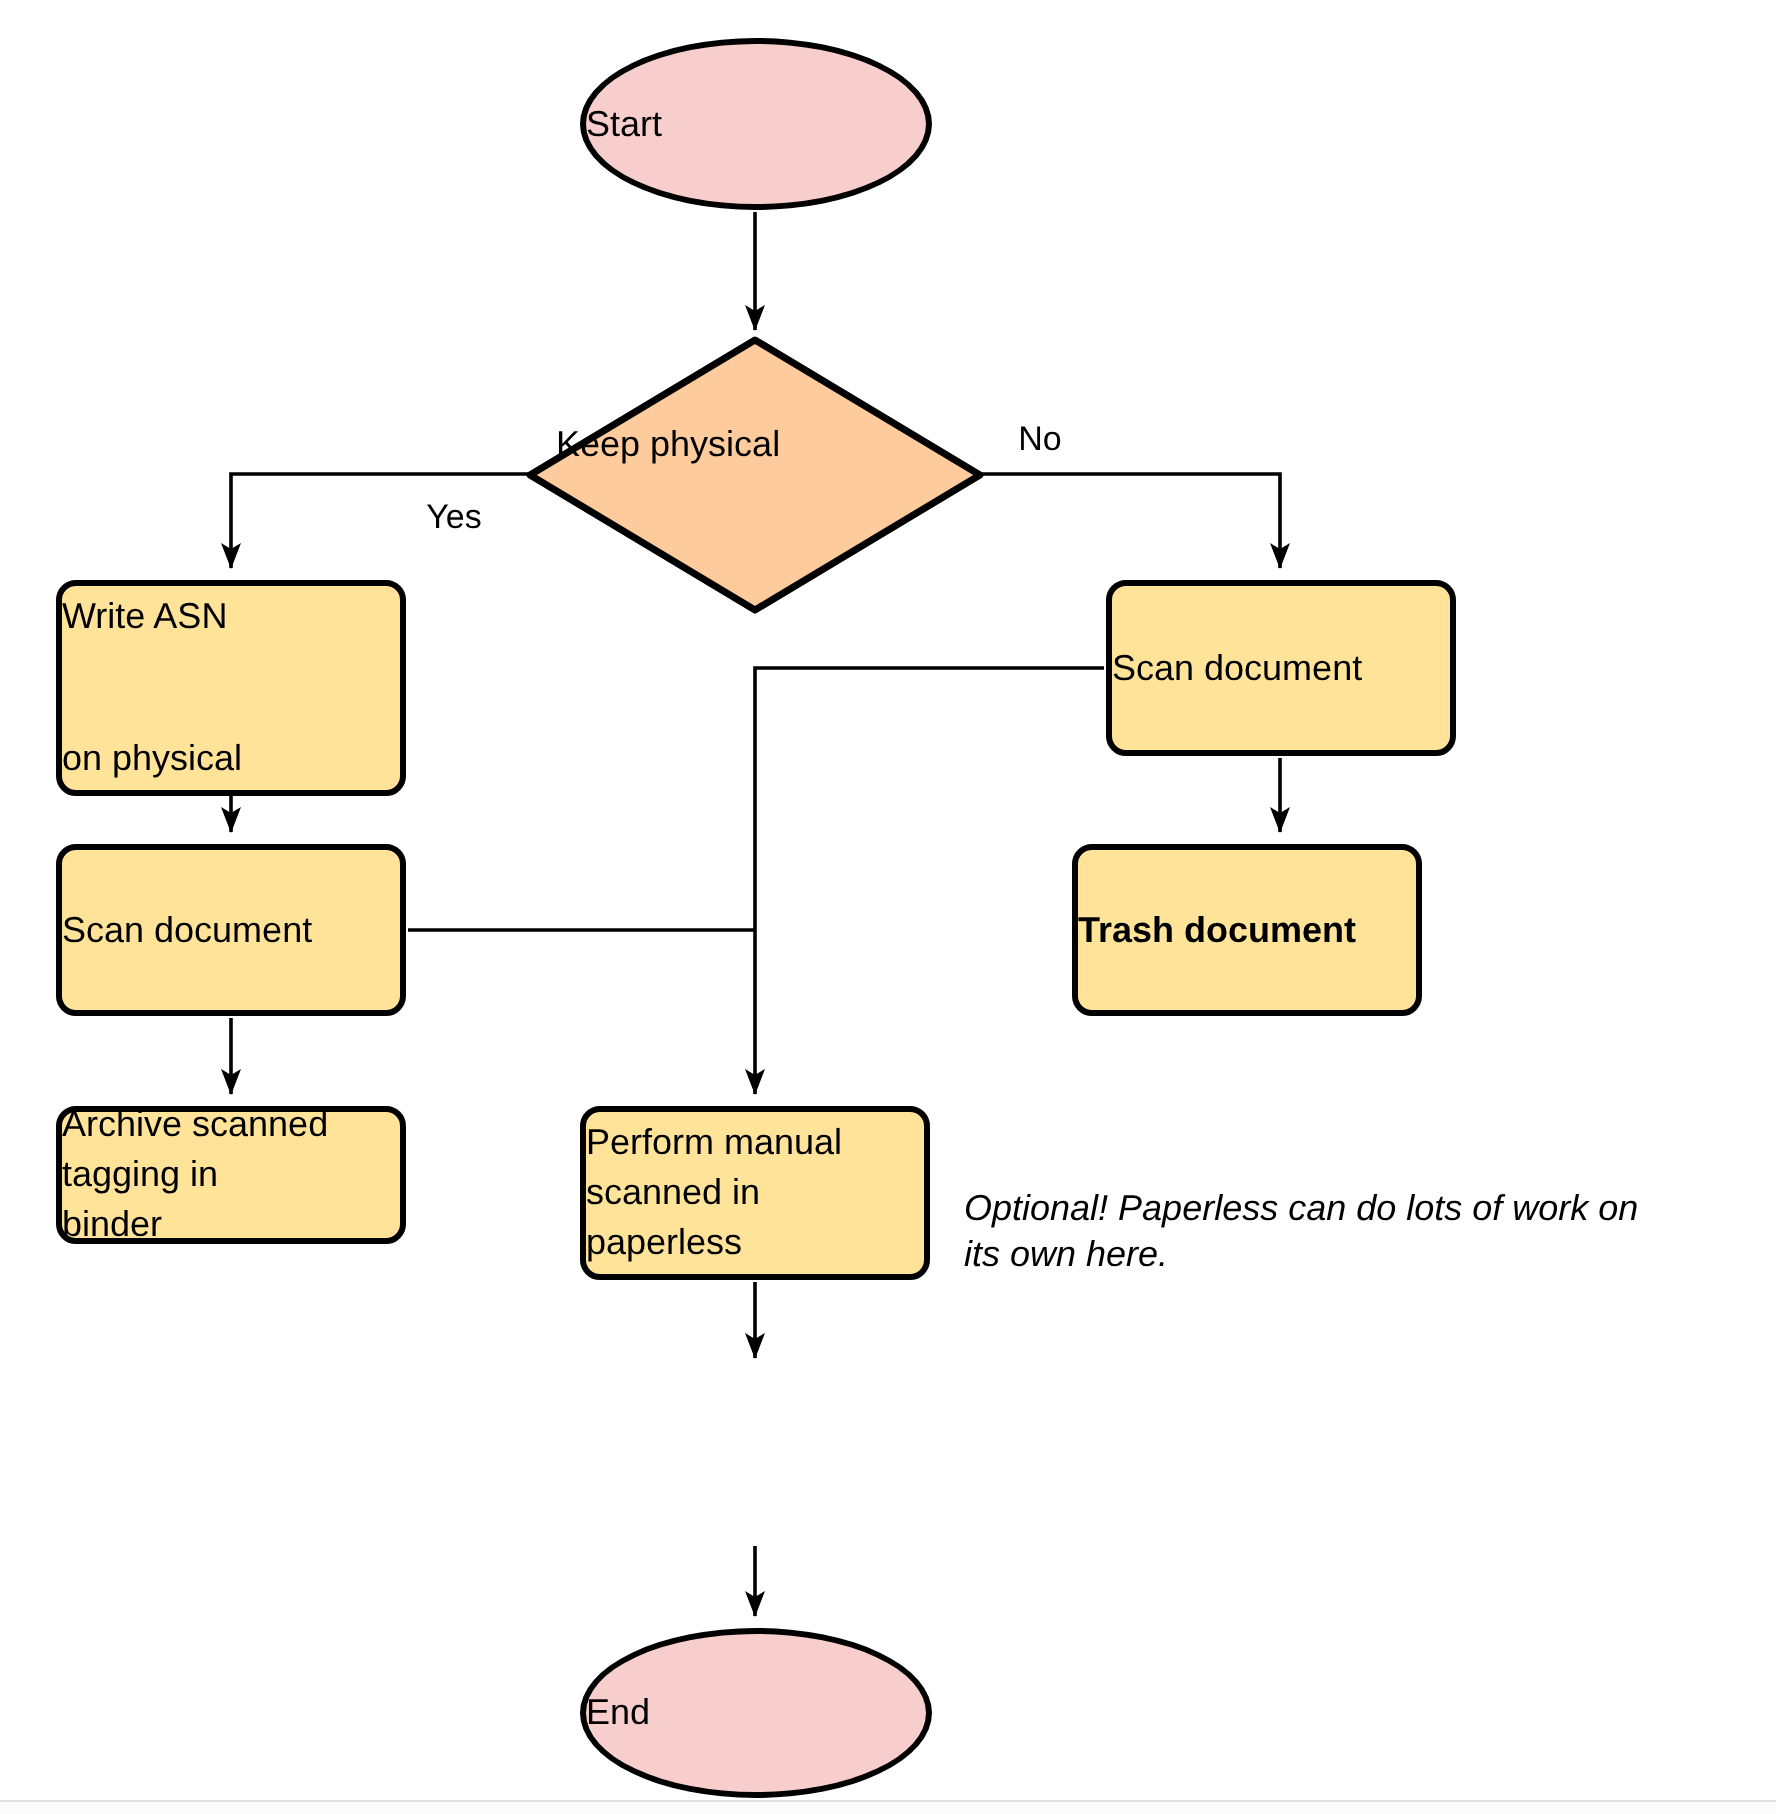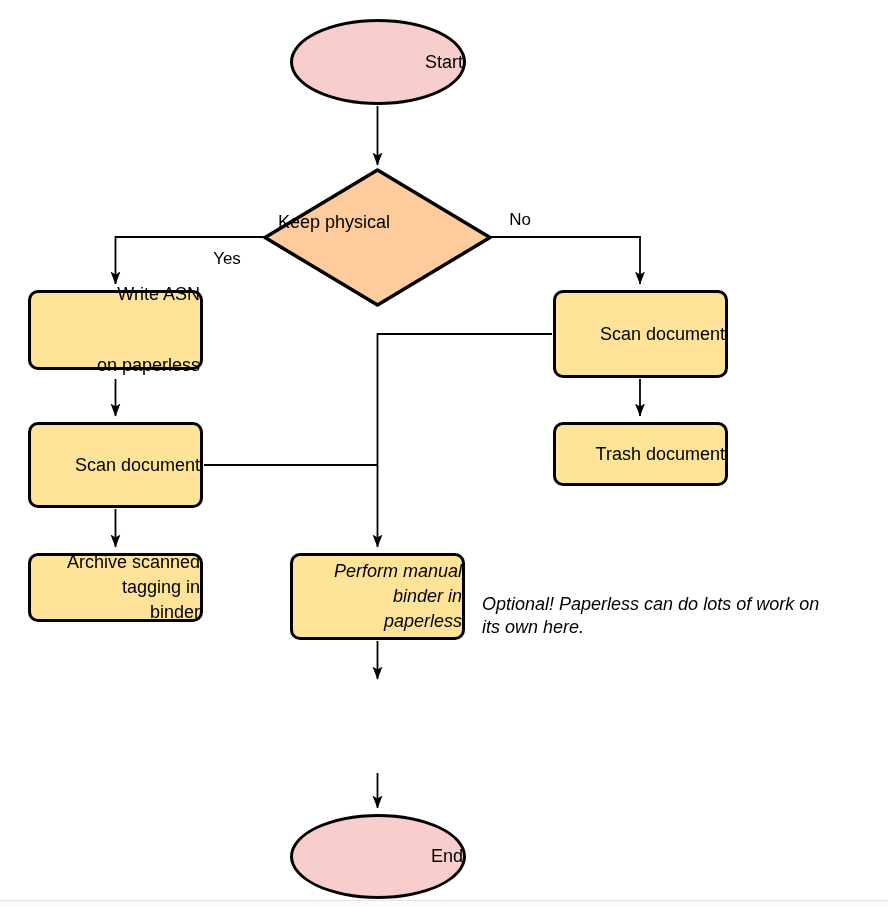--- a/index.html
+++ b/index.html
@@ -37,21 +37,21 @@
     fill: var(--decision-fill);
     stroke: var(--stroke);
     stroke-width: 3.5;
     stroke-linejoin: round;
   }
   .node {
     position: absolute;
     border: 3px solid var(--stroke);
     display: flex;
     flex-direction: column;
-    align-items: flex-end;
+    align-items: flex-start;
     justify-content: center;
     text-align: center;
     font-size: 18px;
     line-height: 25px;
     color: #000;
   }
   .process { background: var(--process-fill); border-radius: 10px; }
   .terminal { background: var(--terminal-fill); border-radius: 50%; }
   .float-label {
     position: absolute;
@@ -116,46 +116,46 @@
     <div>Start</div>
   </div>
 
   <div class="diamond-label">
     <div>Keep physical</div>
   </div>
 
   <div class="float-label" style="left:197px; top:210px; width:60px;margin-top:39px;">Yes</div>
   <div class="float-label" style="left:490px; top:210px; width:60px;">No</div>
 
-  <div class="node process" style="left:28px; top:290px; width:175px; height:80px;gap:46px;">
+  <div class="node process" style="left:28px; top:290px; width:175px; height:108px;gap:46px;">
     <div>Write ASN</div>
-    <div>on paperless</div>
+    <div>on physical</div>
   </div>
 
   <div class="node process" style="left:28px; top:422px; width:175px; height:86px;">
     <div>Scan document</div>
   </div>
 
   <div class="node process" style="left:28px; top:553px; width:175px; height:69px;">
     <div>Archive scanned</div>
     <div>tagging in</div>
     <div>binder</div>
   </div>
 
   <div class="node process" style="left:553px; top:290px; width:175px; height:88px;">
     <div>Scan document</div>
   </div>
 
-  <div class="node process" style="left:553px; top:422px; width:175px; height:64px;">
+  <div class="node process" style="left:536px; top:422px; width:175px; height:86px;font-weight:bold;">
     <div>Trash document</div>
   </div>
 
-  <div class="node process" style="left:290px; top:553px; width:175px; height:87px;font-style:italic;">
+  <div class="node process" style="left:290px; top:553px; width:175px; height:87px;">
     <div>Perform manual</div>
-    <div>binder in</div>
+    <div>scanned in</div>
     <div>paperless</div>
   </div>
 
   <div class="annotation">
     <div>Optional! Paperless can do lots of work on</div>
     <div>its own here.</div>
   </div>
 
 
   <div class="node terminal" style="left:290px; top:814px; width:176px; height:85px;">

